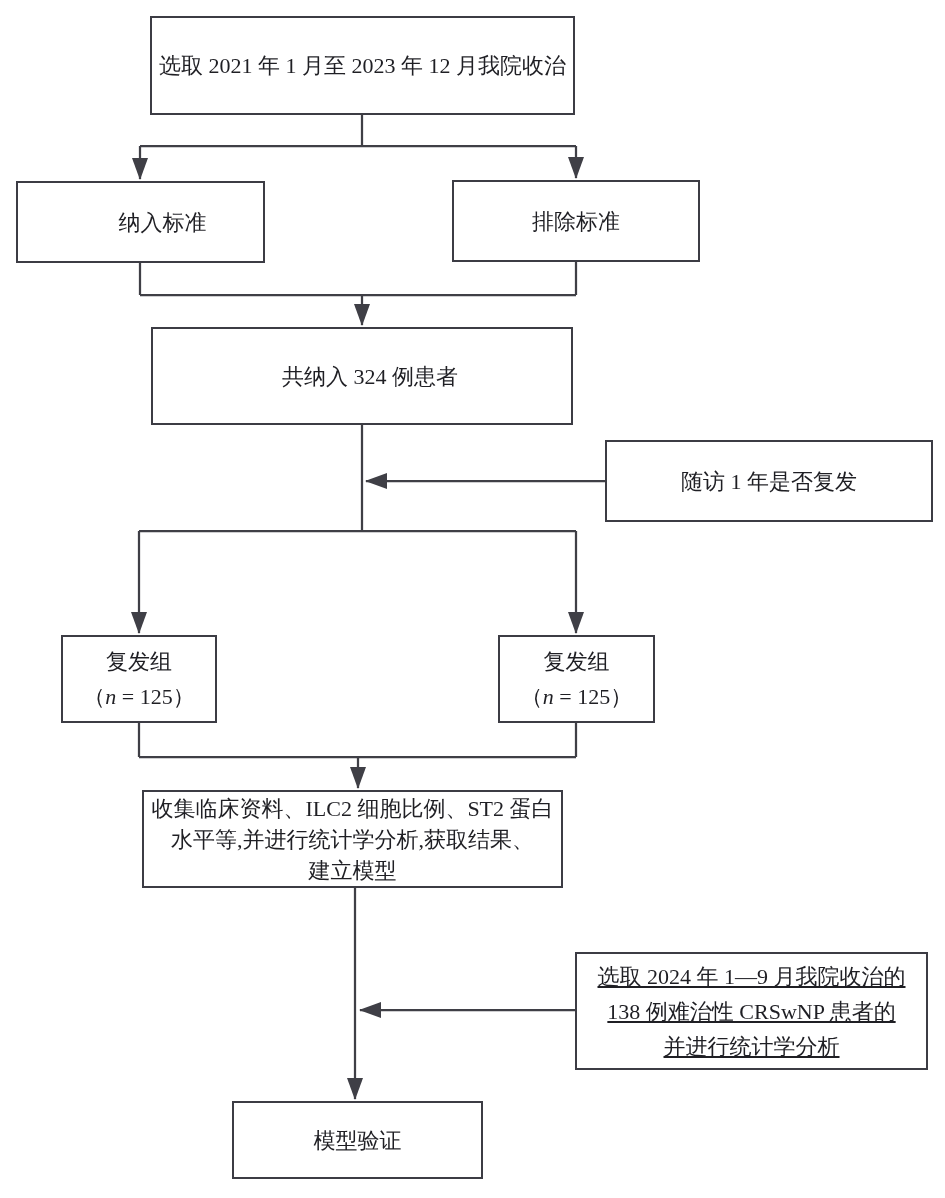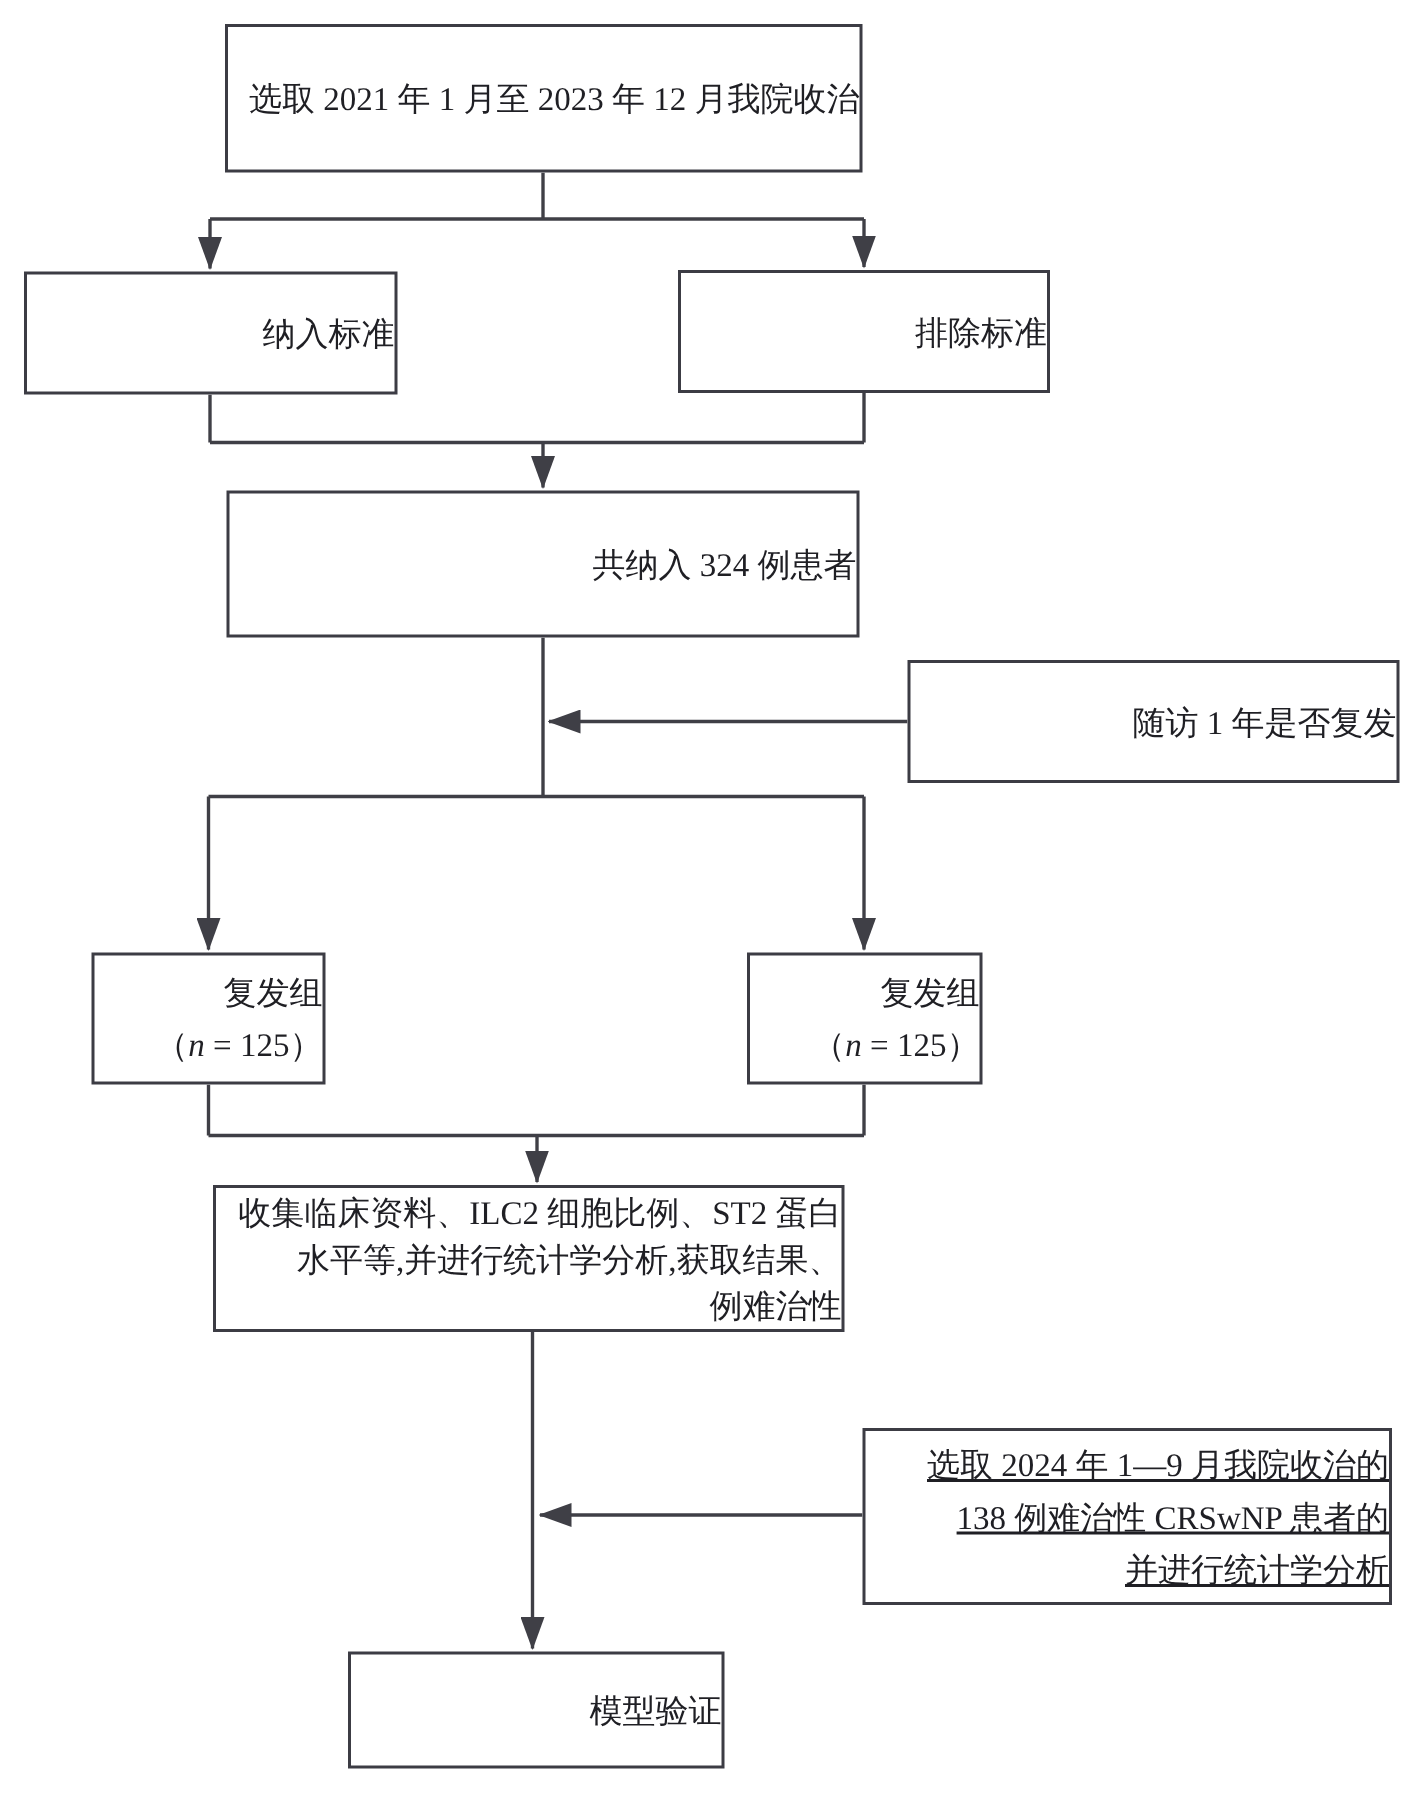--- a/index.html
+++ b/index.html
@@ -19,21 +19,21 @@
     z-index: 0;
   }
   .connectors path { stroke: #3f3f46; stroke-width: 2.25; fill: none; }
   .node {
     position: absolute;
     box-sizing: border-box;
     background: #ffffff;
     border: 2.5px solid #3c3c44;
     display: flex;
     flex-direction: column;
-    align-items: flex-end;
+    align-items: center;
     justify-content: center;
     text-align: center;
     z-index: 1;
     font-size: 22px;
     line-height: 33px;
   }
   .node .ln { display: block; white-space: nowrap; }
   .var-italic { font-style: italic; }
 
   
@@ -107,21 +107,21 @@
   </div>
 
   <div class="node" id="n-relapse-r">
     <span class="ln">复发组</span>
     <span class="ln"><span>（</span><span class="var-italic">n</span><span> = 125）</span></span>
   </div>
 
   <div class="node" id="n-collect">
     <span class="ln">收集临床资料、ILC2 细胞比例、ST2 蛋白</span>
     <span class="ln">水平等,并进行统计学分析,获取结果、</span>
-    <span class="ln">例难治性</span>
+    <span class="ln">建立模型</span>
   </div>
 
   <div class="node" id="n-validation">
     <span class="ln">选取 2024 年 1—9 月我院收治的</span>
     <span class="ln">138 例难治性 CRSwNP 患者的</span>
     <span class="ln">并进行统计学分析</span>
   </div>
 
   <div class="node" id="n-model">
     <span class="ln">模型验证</span>

